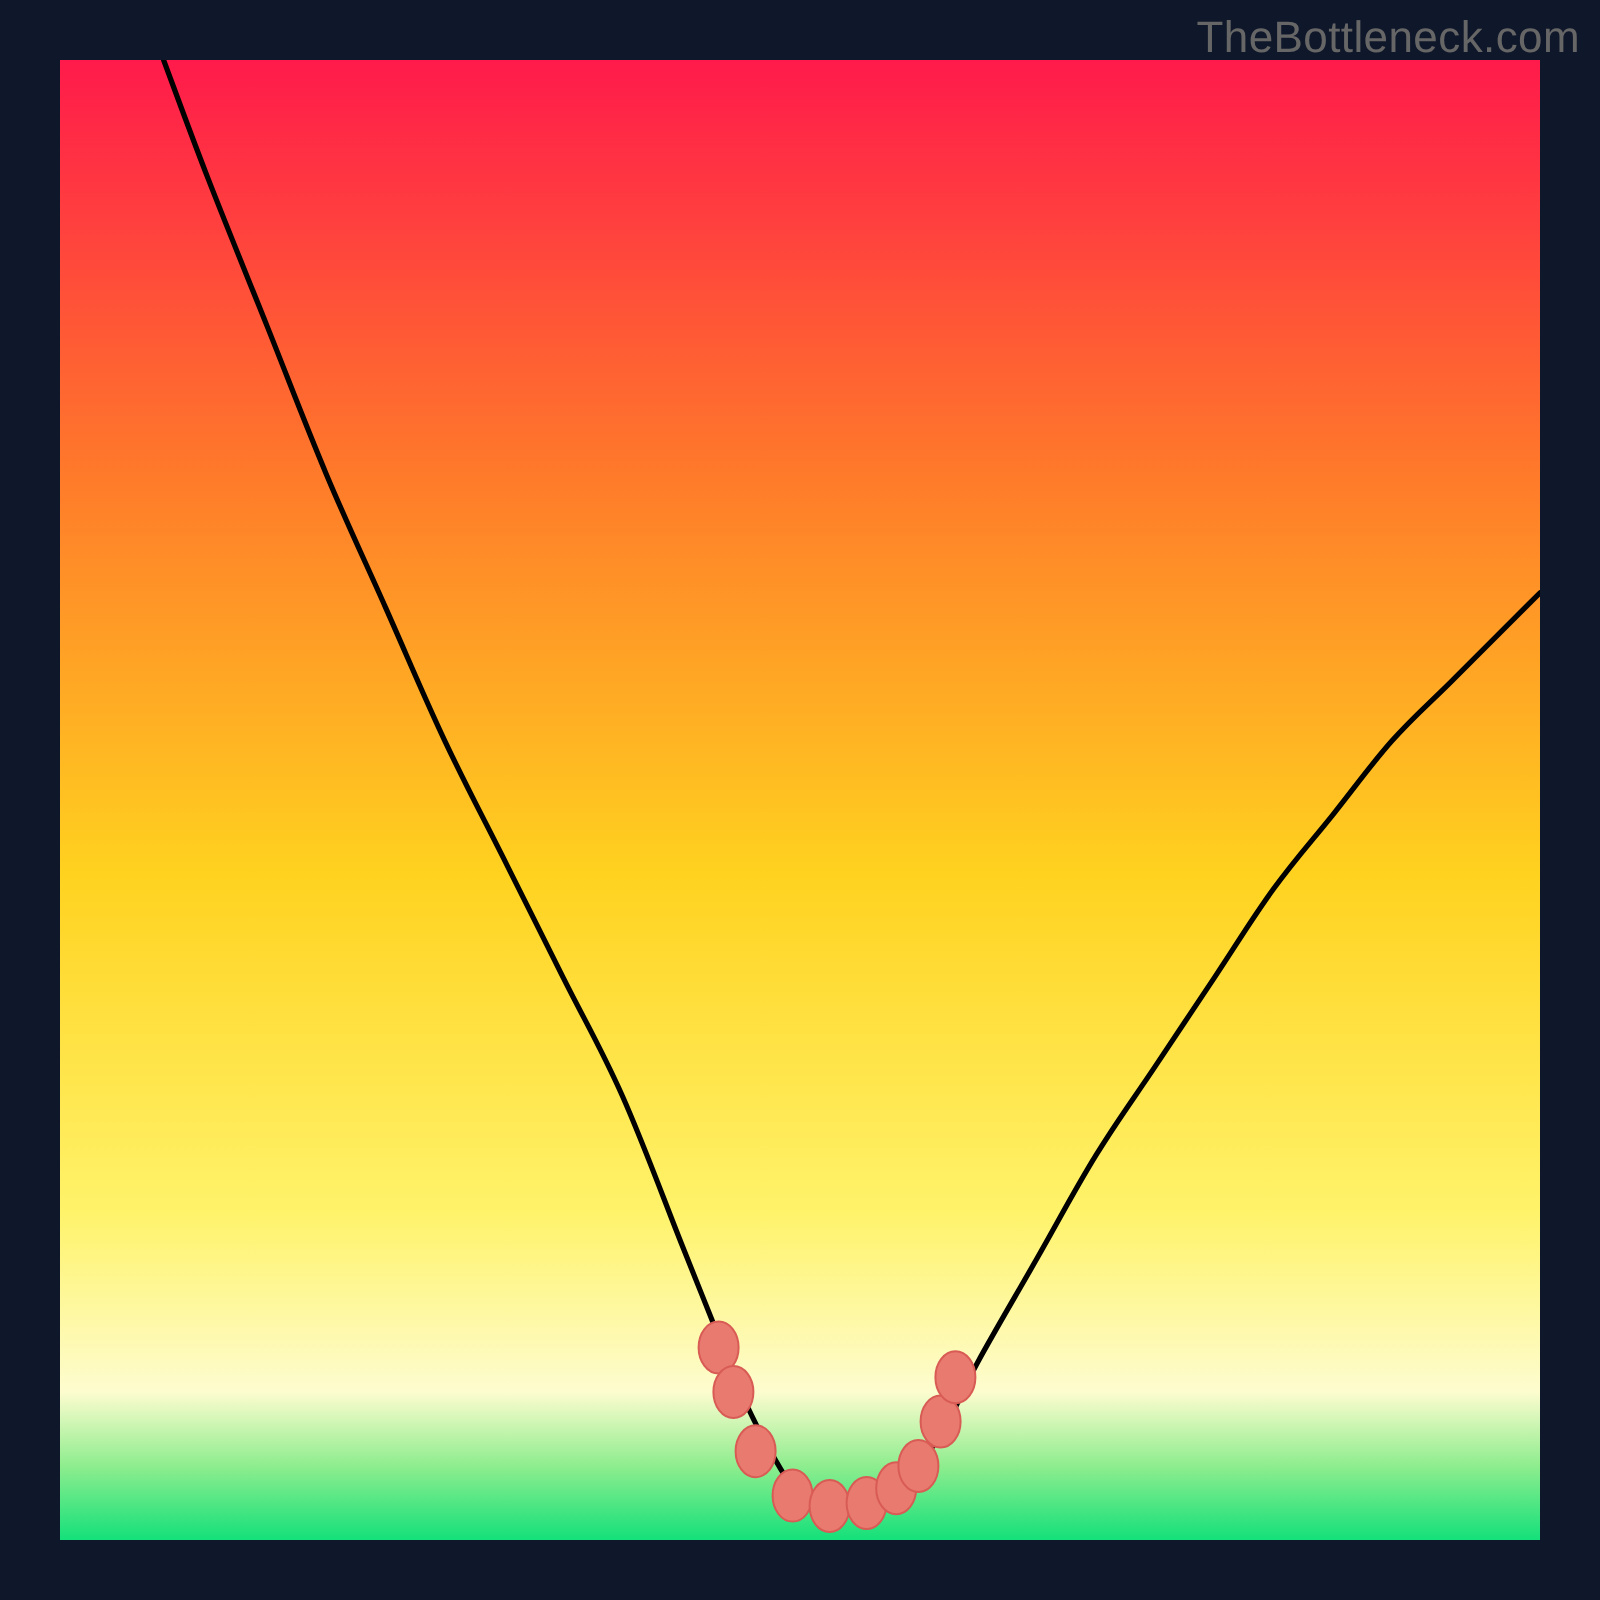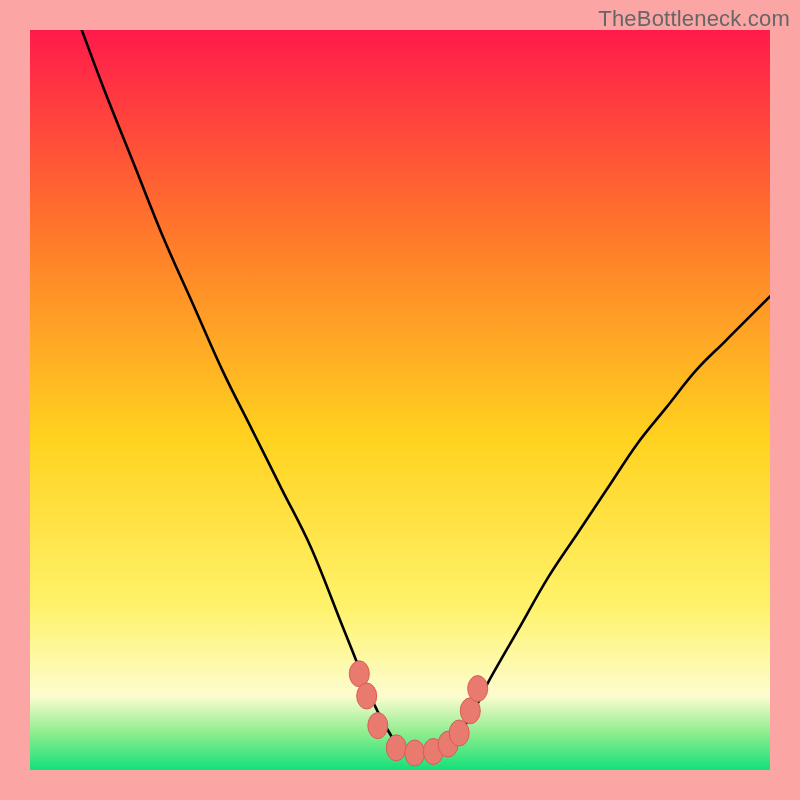--- a/index.html
+++ b/index.html
@@ -8,21 +8,21 @@
     width: 800px;
     height: 800px;
     background: #000;
     overflow: hidden;
     font-family: Arial, Helvetica, sans-serif;
   }
   .stage {
     position: relative;
     width: 800px;
     height: 800px;
-    background: #fca5a5;
+    background: #0f172a;
   }
   .plot {
     position: absolute;
     left: 30px;
     top: 30px;
     width: 740px;
     height: 740px;
     overflow: hidden;
   }
   .watermark {

